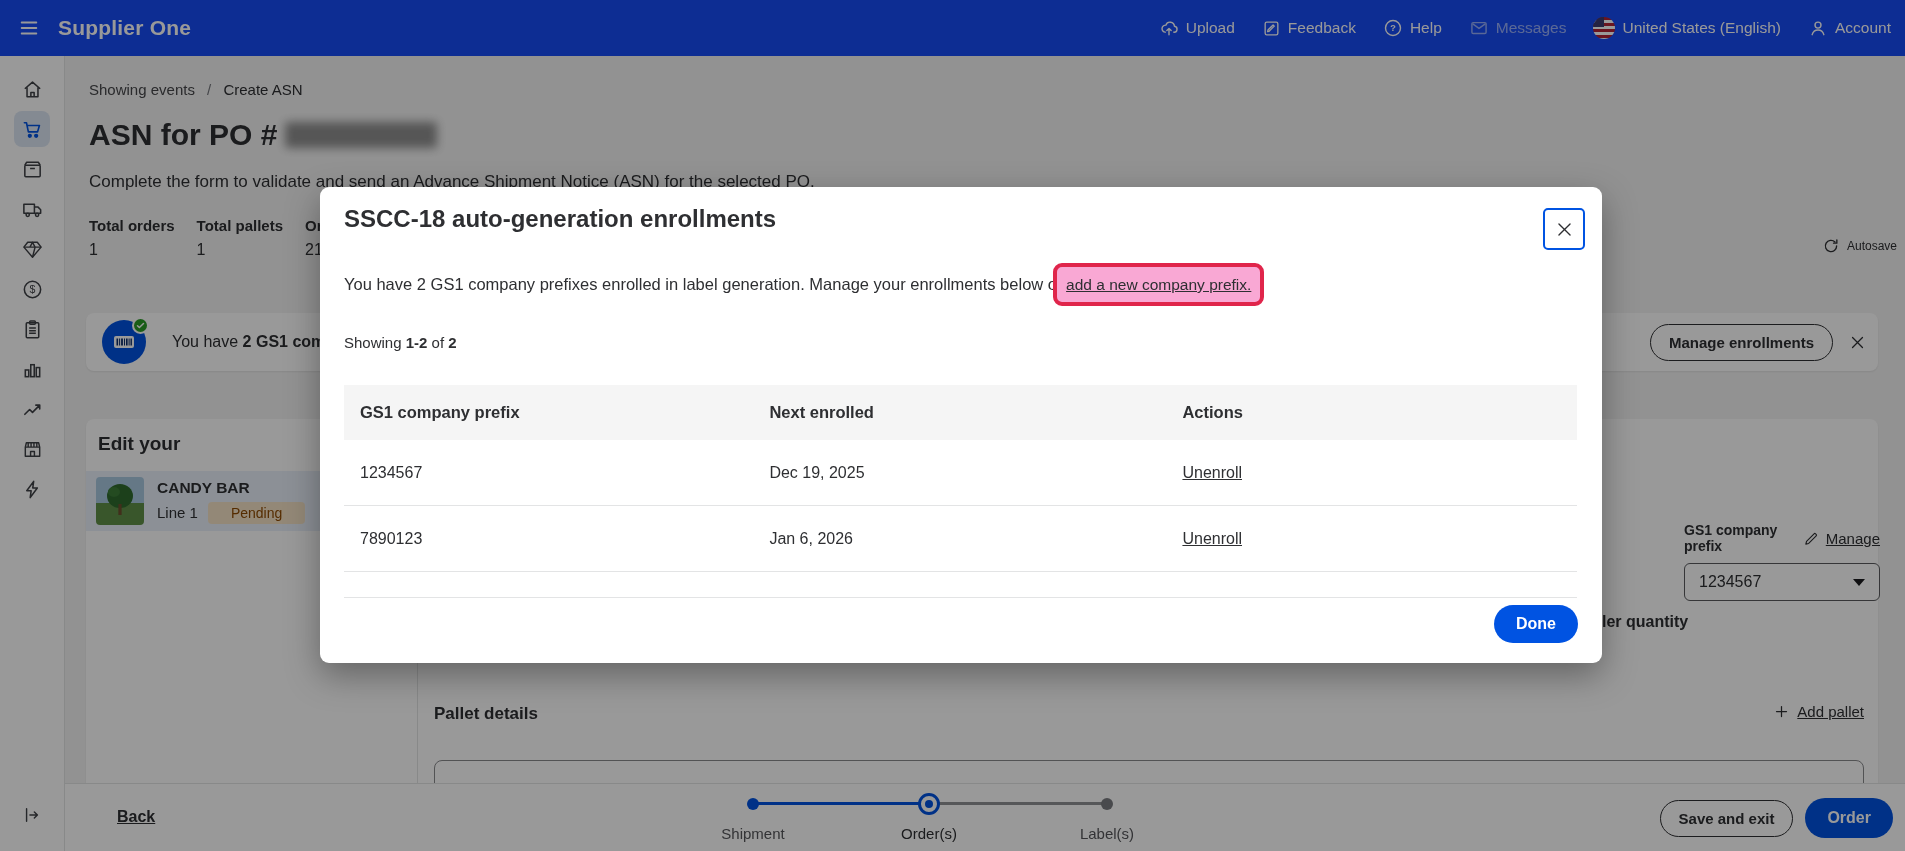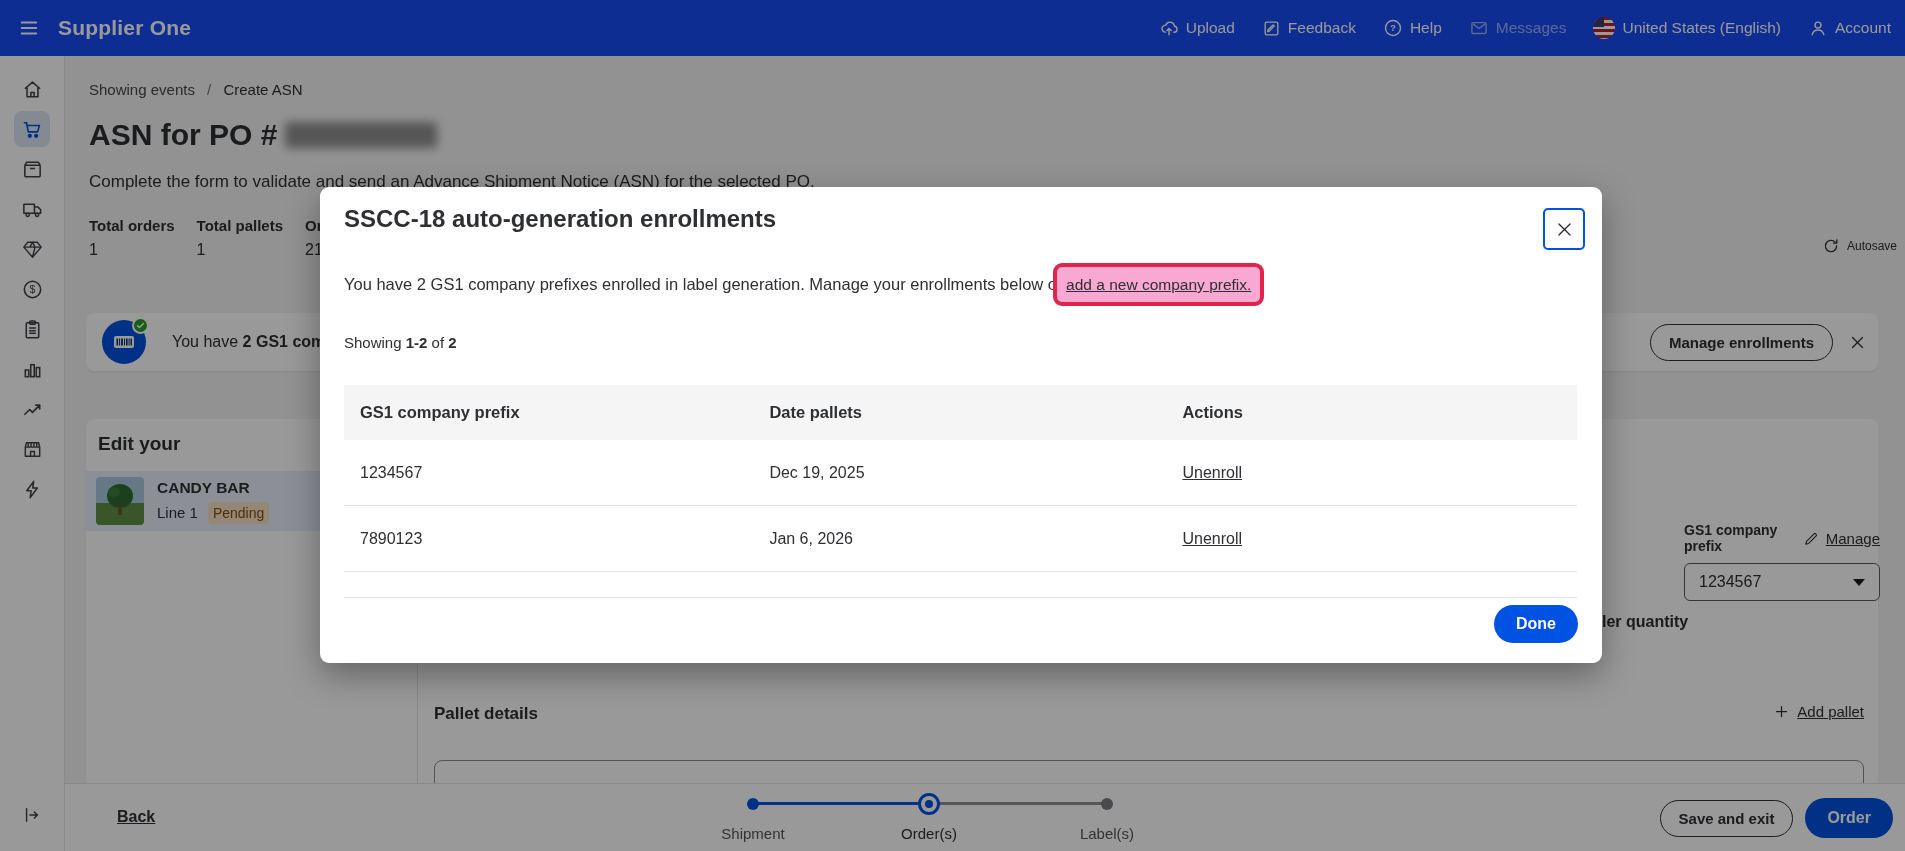--- a/index.html
+++ b/index.html
@@ -61,21 +61,21 @@
 
   .main-card { position:absolute; left:86px; top:419px; width:1792px; height:380px; background:#fff;
                border-radius:8px 8px 0 0; box-shadow:0 1px 2px rgba(0,0,0,.08); z-index:1; }
   .lines-panel { position:absolute; left:0; top:0; width:332px; height:100%; border-right:1px solid #e3e4e5; }
   .lines-heading { margin:14px 0 0 12px; font-size:19px; font-weight:bold; }
   .line-item { position:absolute; left:0; top:52px; width:332px; height:60px; background:#e9f1fb;
                display:flex; align-items:center; padding-left:10px; gap:13px; cursor:pointer; }
   .thumb { width:48px; height:48px; border-radius:4px; overflow:hidden; flex:0 0 auto; }
   .li-name { font-size:15.5px; font-weight:bold; }
   .li-row2 { display:flex; align-items:center; gap:10px; margin-top:5px; font-size:15px; }
-  .badge { background:#f6e3c7; color:#8e4a00; font-size:14px; padding:3px 5px; border-radius:4px; }
+  .badge { background:#f6e3c7; color:#8e4a00; font-size:14px; padding:3px 23px; border-radius:4px; }
   .pallet-heading { position:absolute; left:348px; top:285px; font-size:17px; font-weight:bold; }
   .add-pallet { position:absolute; right:14px; top:284px; display:flex; align-items:center; gap:8px;
                 font-size:15px; cursor:pointer; }
   .add-pallet .link { text-decoration:underline; color:#2e2f32; }
   .pallet-box { position:absolute; left:348px; top:341px; width:1430px; height:70px;
                 border:1px solid #898a8d; border-radius:8px; }
 
   .gs1-widget { position:absolute; left:1684px; top:522px; width:196px; z-index:1; }
   .gs1-head { display:flex; align-items:center; font-size:14px; }
   .gs1-head .lbl { font-weight:bold; }
@@ -439,21 +439,21 @@
     </p>
     <div class="showing">
       <span>Showing</span>
       <b>1-2</b>
       <span>of</span>
       <b>2</b>
     </div>
     <div class="mtable">
       <div class="mrow mhead">
         <span class="c1">GS1 company prefix</span>
-        <span class="c2">Date pallets</span>
+        <span class="c2">Next enrolled</span>
         <span class="c3">Actions</span>
       </div>
       <div class="mrow mdata">
         <span class="c1">1234567</span>
         <span class="c2">Dec 19, 2025</span>
         <span class="c3"><a>Unenroll</a></span>
       </div>
       <div class="mrow mdata">
         <span class="c1">7890123</span>
         <span class="c2">Jan 6, 2026</span>

